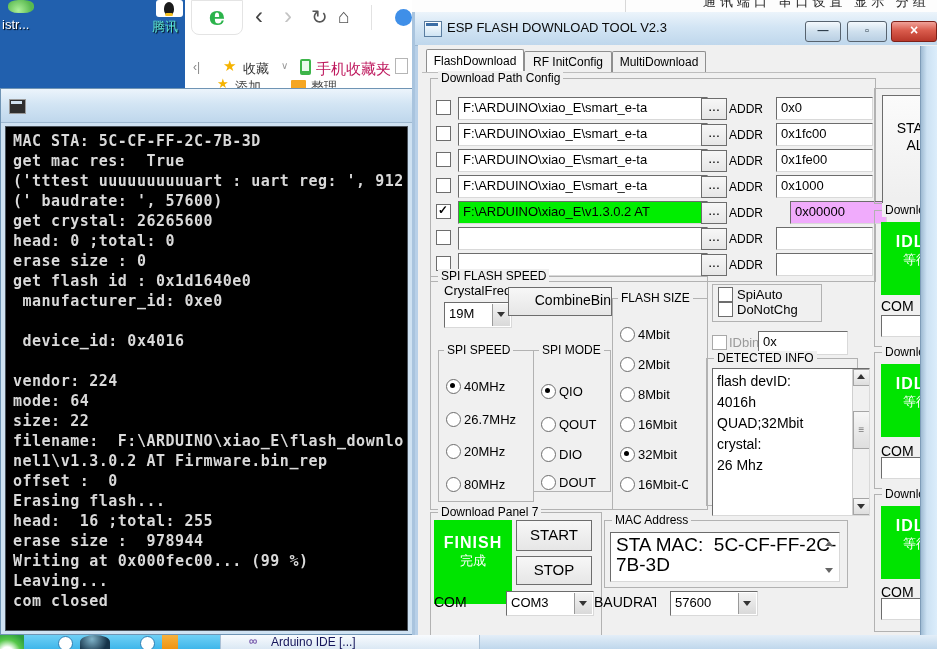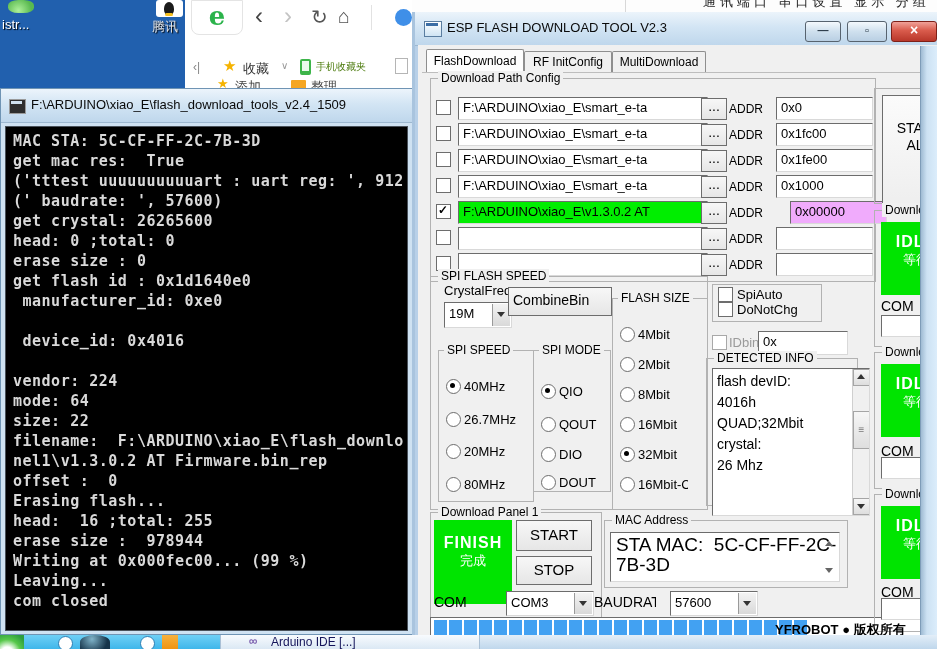--- a/index.html
+++ b/index.html
@@ -49,21 +49,21 @@
 <body>
 
 <div id="screen">
 
   <div class="a" style="left:8px;top:0;width:26px;height:13px;border-radius:40%;background:radial-gradient(circle at 40% 80%,#aef09a,#59b94f 70%)"></div>
   <div class="a" style="left:2px;top:17px;font-size:13px;color:#fff;text-shadow:1px 1px 1px #000">istr...</div>
   <div class="a" style="left:156px;top:0;width:27px;height:17px;background:#fff;border-radius:3px">
     <div class="a" style="left:8px;top:2px;width:10px;height:13px;background:#1b1b1b;border-radius:50% 50% 40% 40%"></div>
     <div class="a" style="left:9px;top:13px;width:8px;height:3px;background:#f6c01d;border-radius:2px"></div>
   </div>
-  <div class="a" style="left:152px;top:18px;font-size:13px;color:#e5e5e5;text-shadow:1px 1px 1px #000">腾讯</div>
+  <div class="a" style="left:152px;top:18px;font-size:13px;color:#5eead4;text-shadow:1px 1px 1px #000">腾讯</div>
 
   <div class="a nw" style="left:185px;top:0;width:752px;height:12px;background:#fdfdfd">
     <div class="a" style="left:440px;top:0;width:1px;height:12px;background:#d8d8d8"></div>
     <div class="a nw" style="left:518px;top:-7px;font-size:13px;color:#222;letter-spacing:4px;width:240px">通讯端口  串口设置  显示  分组  自定义</div>
   </div>
 
   <div class="a" style="left:185px;top:0;width:227px;height:92px;background:#fff">
     <div class="a" style="left:6px;top:0;width:50px;height:33px;background:#fff;border:1px solid #e4e4e4;border-radius:0 0 8px 8px;text-align:center">
       <span style="font-size:26px;line-height:30px;font-weight:bold;color:#2bb34b;font-family:'DejaVu Serif',serif">e</span>
     </div>
@@ -74,35 +74,34 @@
     <div class="a" style="left:186px;top:5px;width:1px;height:25px;background:#e2e2e2"></div>
     <div class="a" style="left:210px;top:9px;width:17px;height:17px;border-radius:50%;background:#3f8fe8"></div>
 
     <div class="a" style="left:8px;top:60px;font-size:12px;color:#888">‹|</div>
     <div class="a" style="left:38px;top:57px;font-size:15px;color:#f5b301">★</div>
     <div class="a" style="left:58px;top:60px;font-size:13px;color:#333">收藏</div>
     <div class="a" style="left:96px;top:60px;font-size:10px;color:#999">∨</div>
     <div class="a" style="left:115px;top:59px;width:11px;height:16px;background:#3db54a;border-radius:2px">
       <div class="a" style="left:2px;top:2px;width:7px;height:10px;background:#eafaee"></div>
     </div>
-    <div class="a" style="left:131px;top:60px;font-size:10px;color:#4d7c0f">手机收藏夹</div>
+    <div class="a" style="left:131px;top:60px;font-size:15px;color:#be185d">手机收藏夹</div>
     <div class="a" style="left:210px;top:58px;width:11px;height:14px;background:#fff;border:1px solid #b5b5b5"></div>
 
     <div class="a" style="left:32px;top:76px;font-size:13px;color:#f5b301">★</div>
     <div class="a" style="left:50px;top:78px;font-size:13px;color:#444">添加</div>
     <div class="a" style="left:106px;top:80px;width:15px;height:10px;background:#f5a623;border-radius:1px"></div>
     <div class="a" style="left:126px;top:78px;font-size:13px;color:#444">整理</div>
   </div>
 
   <div class="a" style="left:0;top:88px;width:413px;height:547px;background:#cfe2f2;border:1px solid #6f94b4;box-sizing:border-box">
     <div class="titlebar a" style="left:0;top:0;right:0;height:33px">
       <div class="a" style="left:8px;top:10px;width:15px;height:13px;background:#2e2e2e;border:1px solid #9a9a9a">
         <div class="a" style="left:1px;top:1px;width:11px;height:3px;background:#cfe0ee"></div>
       </div>
-      <div class="a wtitle nw" style="left:30px;top:8px;width:378px">F:\ARDUINO\xiao_E\flash_download_tools_v2.4_1509</div>
     </div>
     <div class="a" style="left:4px;top:37px;width:403px;height:505px;background:#000;border:1px solid #49515a;box-sizing:border-box;overflow:hidden">
       <div class="a pre" style="left:7px;top:4px;font-family:'DejaVu Sans Mono',monospace;font-weight:bold;font-size:15px;line-height:20px;color:#d9d9d9;letter-spacing:0.5px">MAC STA: 5C-CF-FF-2C-7B-3D
 get mac res:  True
 ('tttest uuuuuuuuuuart : uart reg: ', 912
 (' baudrate: ', 57600)
 get crystal: 26265600
 head: 0 ;total: 0
 erase size : 0
 get flash id : 0x1d1640e0
@@ -191,21 +190,21 @@
       <div class="frame" style="left:12px;top:231px;width:276px;height:232px"></div>
       <div class="glabel" style="left:20px;top:224px">SPI FLASH SPEED</div>
 
       <div class="lbl" style="left:26px;top:238px;width:64px">CrystalFreq</div>
       <div class="field" style="left:26px;top:257px;width:58px;height:24px;line-height:22px">
         <span>19M</span>
         <div class="ddbtn">
             <div class="tri-dn" style="left:4px;top:8px"></div>
           </div>
       </div>
-      <div class="btn" style="left:90px;top:242px;width:98px;height:27px;line-height:25px;text-align:left;padding-left:4px">CombineBin</div>
+      <div class="btn" style="left:90px;top:242px;width:98px;height:27px;line-height:25px;text-align:right;padding-left:4px">CombineBin</div>
 
       <div class="frame" style="left:20px;top:305px;width:94px;height:150px"></div>
       <div class="glabel" style="left:26px;top:298px">SPI SPEED</div>
       <span class="radio sel" style="left:28px;top:334px"></span>
       <div class="lbl" style="left:46px;top:334px">40MHz</div>
       <span class="radio" style="left:28px;top:367px"></span>
       <div class="lbl" style="left:46px;top:367px">26.7MHz</div>
       <span class="radio" style="left:28px;top:399px"></span>
       <div class="lbl" style="left:46px;top:399px">20MHz</div>
       <span class="radio" style="left:28px;top:432px"></span>
@@ -260,21 +259,21 @@
               <div class="tri-up" style="left:3px;top:4px"></div>
             </div>
           <div class="sbtn" style="left:0;top:42px;width:15px;height:36px;font-size:10px;color:#777;text-align:center;line-height:36px">≡</div>
           <div class="sbtn" style="left:0;bottom:0;width:15px;height:15px">
               <div class="tri-dn" style="left:3px;top:5px"></div>
             </div>
         </div>
       </div>
 
       <div class="frame" style="left:12px;top:467px;width:170px;height:168px"></div>
-      <div class="glabel" style="left:20px;top:460px">Download Panel 1</div>
+      <div class="glabel" style="left:20px;top:460px">Download Panel 7</div>
       <div class="badge" style="left:16px;top:475px;width:78px;height:70px;padding-top:14px">
         <span class="b1">FINISH</span>
         <span class="b2">完成</span>
       </div>
       <div class="btn" style="left:98px;top:475px;width:74px;height:29px;line-height:27px;font-size:15px">START</div>
       <div class="btn" style="left:98px;top:511px;width:74px;height:27px;line-height:25px;font-size:15px">STOP</div>
 
       <div class="frame" style="left:186px;top:475px;width:242px;height:66px"></div>
       <div class="glabel" style="left:194px;top:468px">MAC Address</div>
       <div class="field" style="left:192px;top:487px;width:228px;height:48px;padding:0">
@@ -292,50 +291,20 @@
           </div>
       </div>
       <div class="lbl" style="left:176px;top:549px;width:62px;font-size:14px">BAUDRATE</div>
       <div class="field" style="left:252px;top:546px;width:78px;height:23px;line-height:21px">
         <span>57600</span>
         <div class="ddbtn">
             <div class="tri-dn" style="left:4px;top:8px"></div>
           </div>
       </div>
 
-      <div class="field" style="left:12px;top:572px;width:496px;height:21px;padding:0;overflow:visible">
-        <div id="progress-blocks">
-            <i></i>
-            <i></i>
-            <i></i>
-            <i></i>
-            <i></i>
-            <i></i>
-            <i></i>
-            <i></i>
-            <i></i>
-            <i></i>
-            <i></i>
-            <i></i>
-            <i></i>
-            <i></i>
-            <i></i>
-            <i></i>
-            <i></i>
-            <i></i>
-            <i></i>
-            <i></i>
-            <i></i>
-            <i></i>
-            <i></i>
-            <i></i>
-            <i></i>
-          </div>
-        <div class="a nw" style="left:344px;top:2px;font-size:13px;font-weight:bold;color:#000;z-index:2;width:175px">YFROBOT ● 版权所有</div>
-      </div>
 
       <div class="frame" style="left:456px;top:43px;width:80px;height:114px"></div>
       <div class="btn" style="left:464px;top:50px;width:72px;height:96px;padding-top:24px;line-height:17px;background:linear-gradient(#fbfbfb,#ededed)">
         <span>START</span><br>
         <span>ALL</span>
       </div>
 
       <div class="frame" style="left:456px;top:165px;width:80px;height:135px"></div>
       <div class="glabel" style="left:464px;top:158px;width:100px">Download Panel 2</div>
       <div class="badge" style="left:463px;top:177px;width:70px;height:62px;padding-top:11px">

